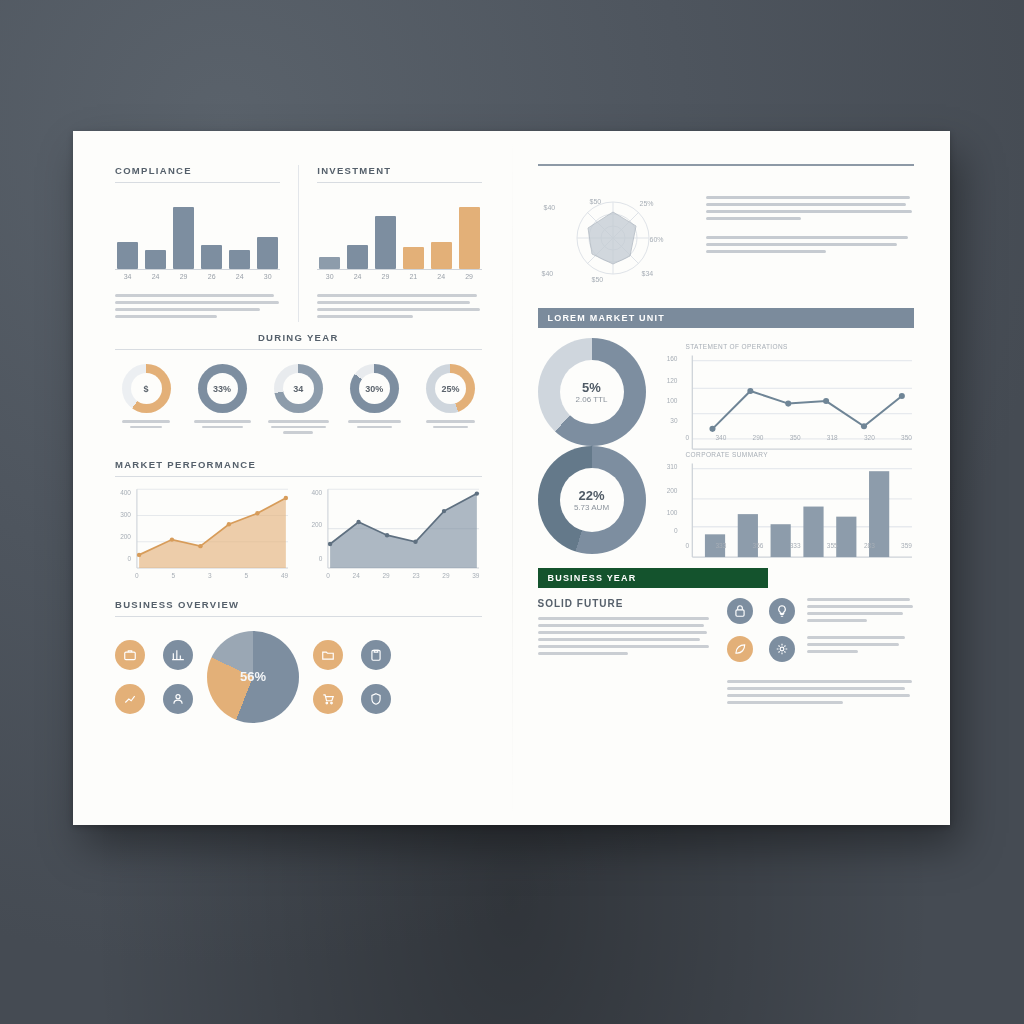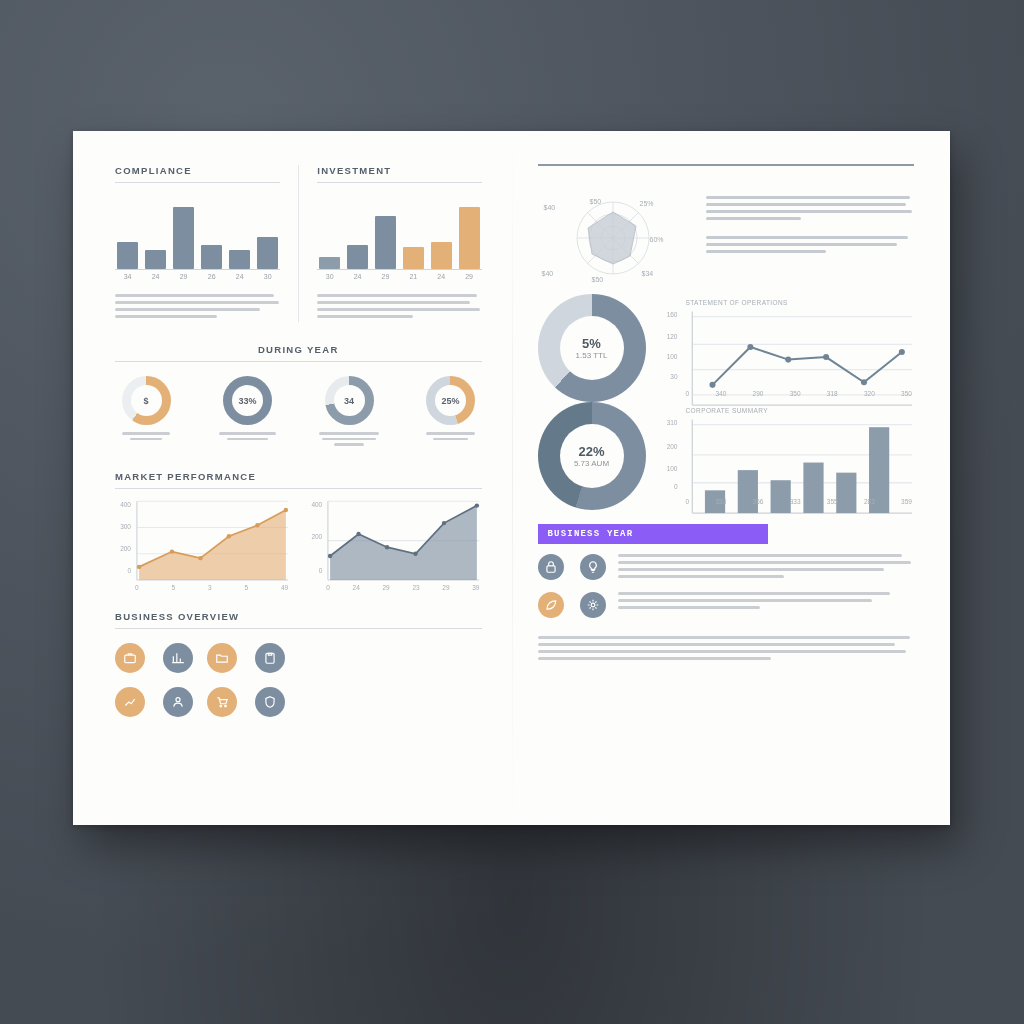--- a/index.html
+++ b/index.html
@@ -241,21 +241,21 @@
     background: #7b8b9c;
     color: #fff;
     font-size: 9px;
     font-weight: 700;
     letter-spacing: 1.2px;
     text-transform: uppercase;
     padding: 5px 10px;
     filter: blur(0.5px);
     margin: 14px 0 10px;
   }
-  .band.tan { background: #8b5cf6; font-family: Liberation Mono, monospace; }
+  .band.tan { background: #14532d; }
   .kpi-row { display: flex; align-items: center; gap: 16px; }
   .big-donut {
     width: 108px; height: 108px;
     border-radius: 50%;
     position: relative;
     display: flex; align-items: center; justify-content: center;
     flex: 0 0 auto;
   }
   .big-donut::after {
     content: "";
@@ -356,21 +356,21 @@
           </div>
           <div class="lines" style="margin-top:14px;">
             <i style="width:97%"></i>
               <i style="width:93%"></i>
               <i style="width:99%"></i>
               <i style="width:58%"></i>
           </div>
         </div>
       </div>
 
-      <div style="margin-top:22px;">
+      <div style="margin-top:10px;">
         <div class="sect-title" style="text-align:center;">DURING YEAR</div>
         <div class="rule"></div>
 
         <div class="rings">
           <div class="ring-item">
             <div class="ring" style="background:conic-gradient(#e3b078 0 60%, #eceff2 60% 100%);">
               <b>$</b>
             </div>
             <div class="ring-cap lines">
               <i style="width:78%;margin-left:11%"></i>
@@ -387,20 +387,29 @@
             </div>
           </div>
           <div class="ring-item">
             <div class="ring" style="background:conic-gradient(#8d9cab 0 72%, #e8ebee 72% 100%);">
               <b>34</b>
             </div>
             <div class="ring-cap lines">
               <i style="width:97%;margin-left:2%"></i>
                 <i style="width:88%;margin-left:6%"></i>
                 <i style="width:48%;margin-left:26%"></i>
+            </div>
+          </div>
+          <div class="ring-item">
+            <div class="ring" style="background:conic-gradient(#7d8ea0 0 85%, #e8ebee 85% 100%);">
+              <b>30%</b>
+            </div>
+            <div class="ring-cap lines">
+              <i style="width:86%;margin-left:7%"></i>
+                <i style="width:56%;margin-left:22%"></i>
             </div>
           </div>
           <div class="ring-item">
             <div class="ring" style="background:conic-gradient(#e3b078 0 45%, #cfd6dd 45% 100%);">
               <b>25%</b>
             </div>
             <div class="ring-cap lines">
               <i style="width:80%;margin-left:10%"></i>
                 <i style="width:58%;margin-left:21%"></i>
             </div>
@@ -500,20 +509,23 @@
                 </svg>
             </div>
             <div class="circ-ico" style="background:#7d8ea0;">
               <svg viewBox="0 0 24 24" fill="none" stroke="#fff" stroke-width="2">
                   <circle cx="12" cy="8" r="3.5"></circle>
                   <path d="M5 20c0-4 3.2-6 7-6s7 2 7 6"></path>
                 </svg>
             </div>
           </div>
 
+          <div class="pie" style="background:conic-gradient(#7d8ea0 0 56%, #e3b078 56% 82%, #9aa7b4 82% 100%);">
+            <b>56%</b>
+          </div>
 
           <div class="icon-col right">
             <div class="circ-ico" style="background:#e3b078;">
               <svg viewBox="0 0 24 24" fill="none" stroke="#fff" stroke-width="2">
                   <path d="M3 7h6l2 2h10v10H3z"></path>
                 </svg>
             </div>
             <div class="circ-ico" style="background:#7d8ea0;">
               <svg viewBox="0 0 24 24" fill="none" stroke="#fff" stroke-width="2">
                   <rect x="5" y="4" width="14" height="17" rx="2"></rect>
@@ -574,26 +586,27 @@
               <i style="width:46%"></i>
           </div>
           <div class="lines" style="margin-top:16px;">
             <i style="width:97%"></i>
               <i style="width:92%"></i>
               <i style="width:58%"></i>
           </div>
         </div>
       </div>
 
+      <div class="band">LOREM MARKET UNIT</div>
 
       <div class="kpi-row">
         <div class="big-donut" style="background:conic-gradient(#7d8ea0 0 62%, #cfd6dd 62% 100%);">
           <span class="txt">
             <span class="pct">5%</span>
-            <span class="sub">1.53 TTL</span>
+            <span class="sub">2.06 TTL</span>
           </span>
         </div>
 
         <div class="mini-chart">
           <div class="mini-title">STATEMENT OF OPERATIONS</div>
           <div class="ax-y">
             <span style="top:12px">160</span>
             <span style="top:34px">120</span>
             <span style="top:54px">100</span>
             <span style="top:74px">30</span>
@@ -663,20 +676,31 @@
             <span>355</span>
             <span>283</span>
             <span>359</span>
           </div>
         </div>
       </div>
 
       <div class="band tan" style="width:56%;">BUSINESS YEAR</div>
 
       <div class="bottom-right">
+        <div class="lt">
+          <div class="sub-head">SOLID FUTURE</div>
+          <div class="lines">
+            <i style="width:99%"></i>
+              <i style="width:96%"></i>
+              <i style="width:98%"></i>
+              <i style="width:94%"></i>
+              <i style="width:99%"></i>
+              <i style="width:52%"></i>
+          </div>
+        </div>
 
         <div class="rt">
           <div class="ico-text">
             <div class="ico-rows">
               <div class="circ-ico" style="background:#7d8ea0;">
                 <svg viewBox="0 0 24 24" fill="none" stroke="#fff" stroke-width="2">
                     <rect x="5" y="10" width="14" height="11" rx="2"></rect>
                     <path d="M8 10V7a4 4 0 018 0v3"></path>
                   </svg>
               </div>

